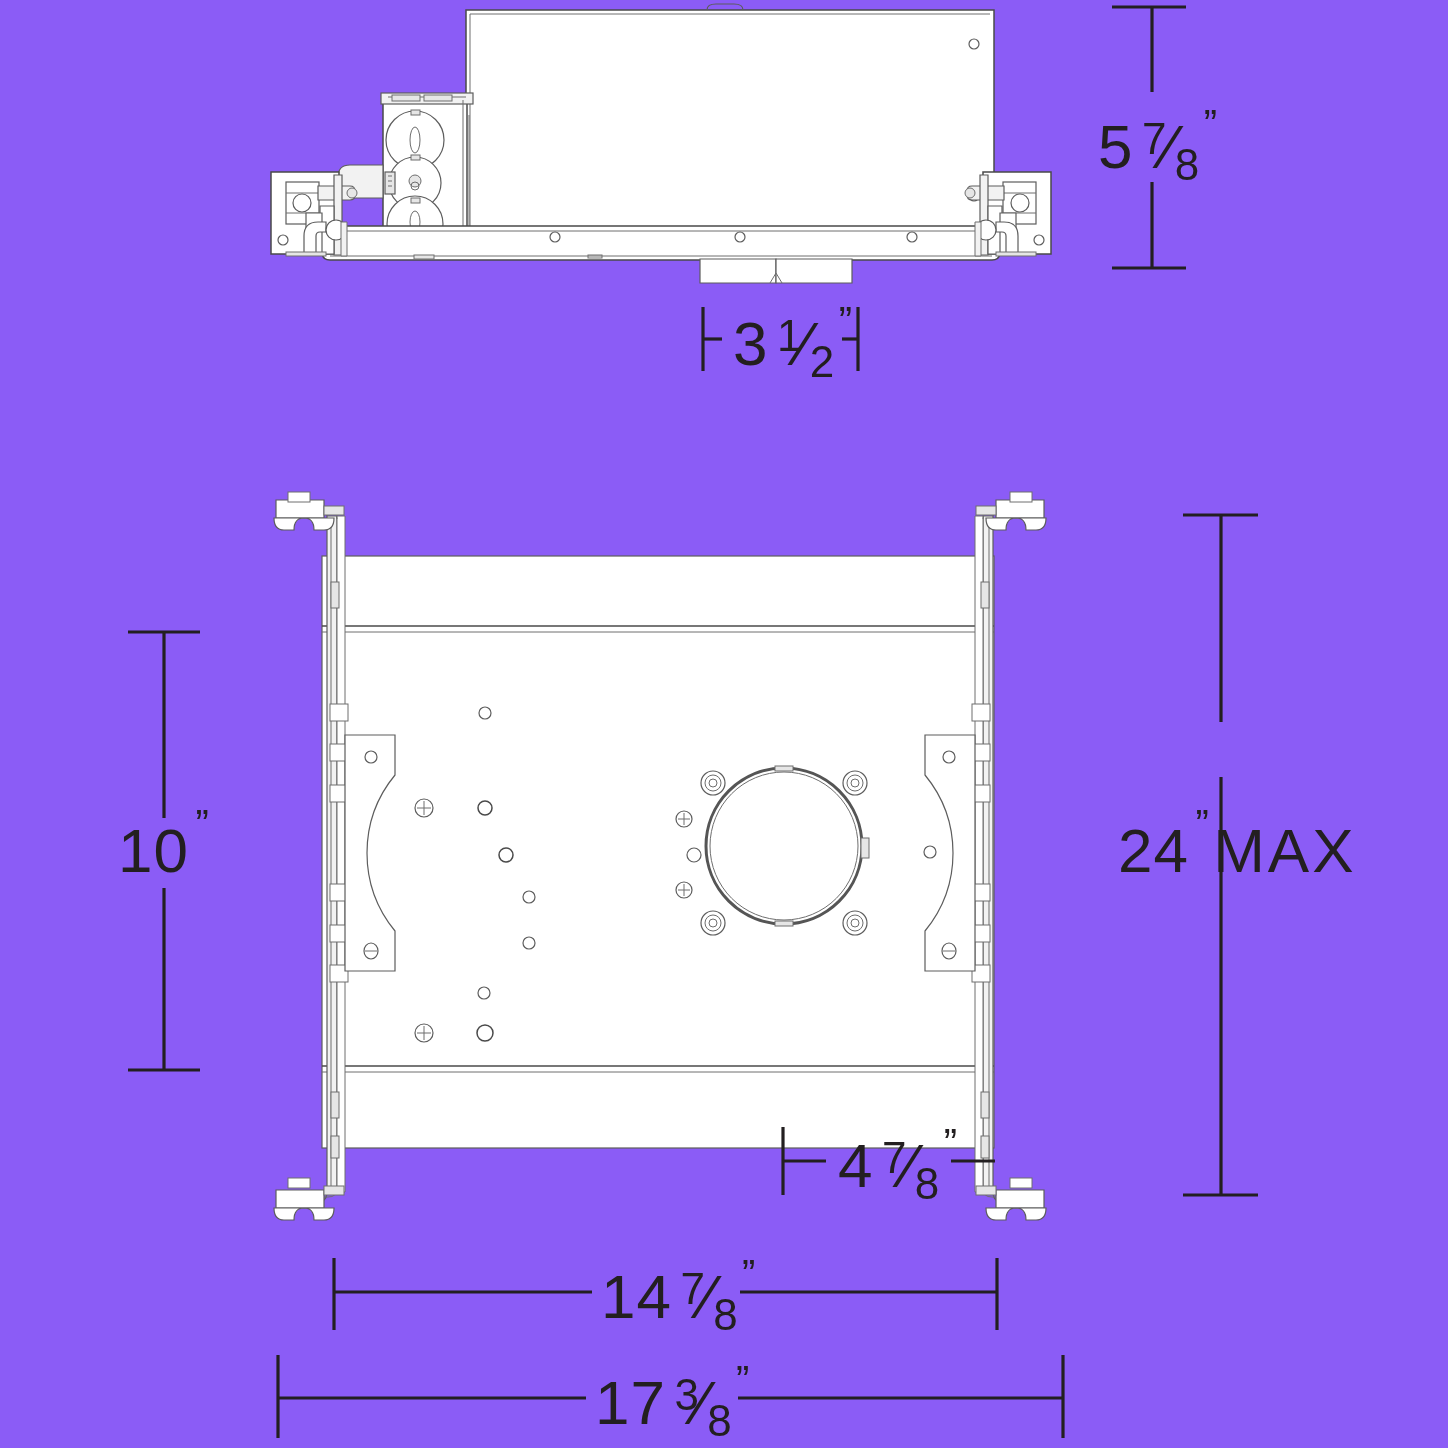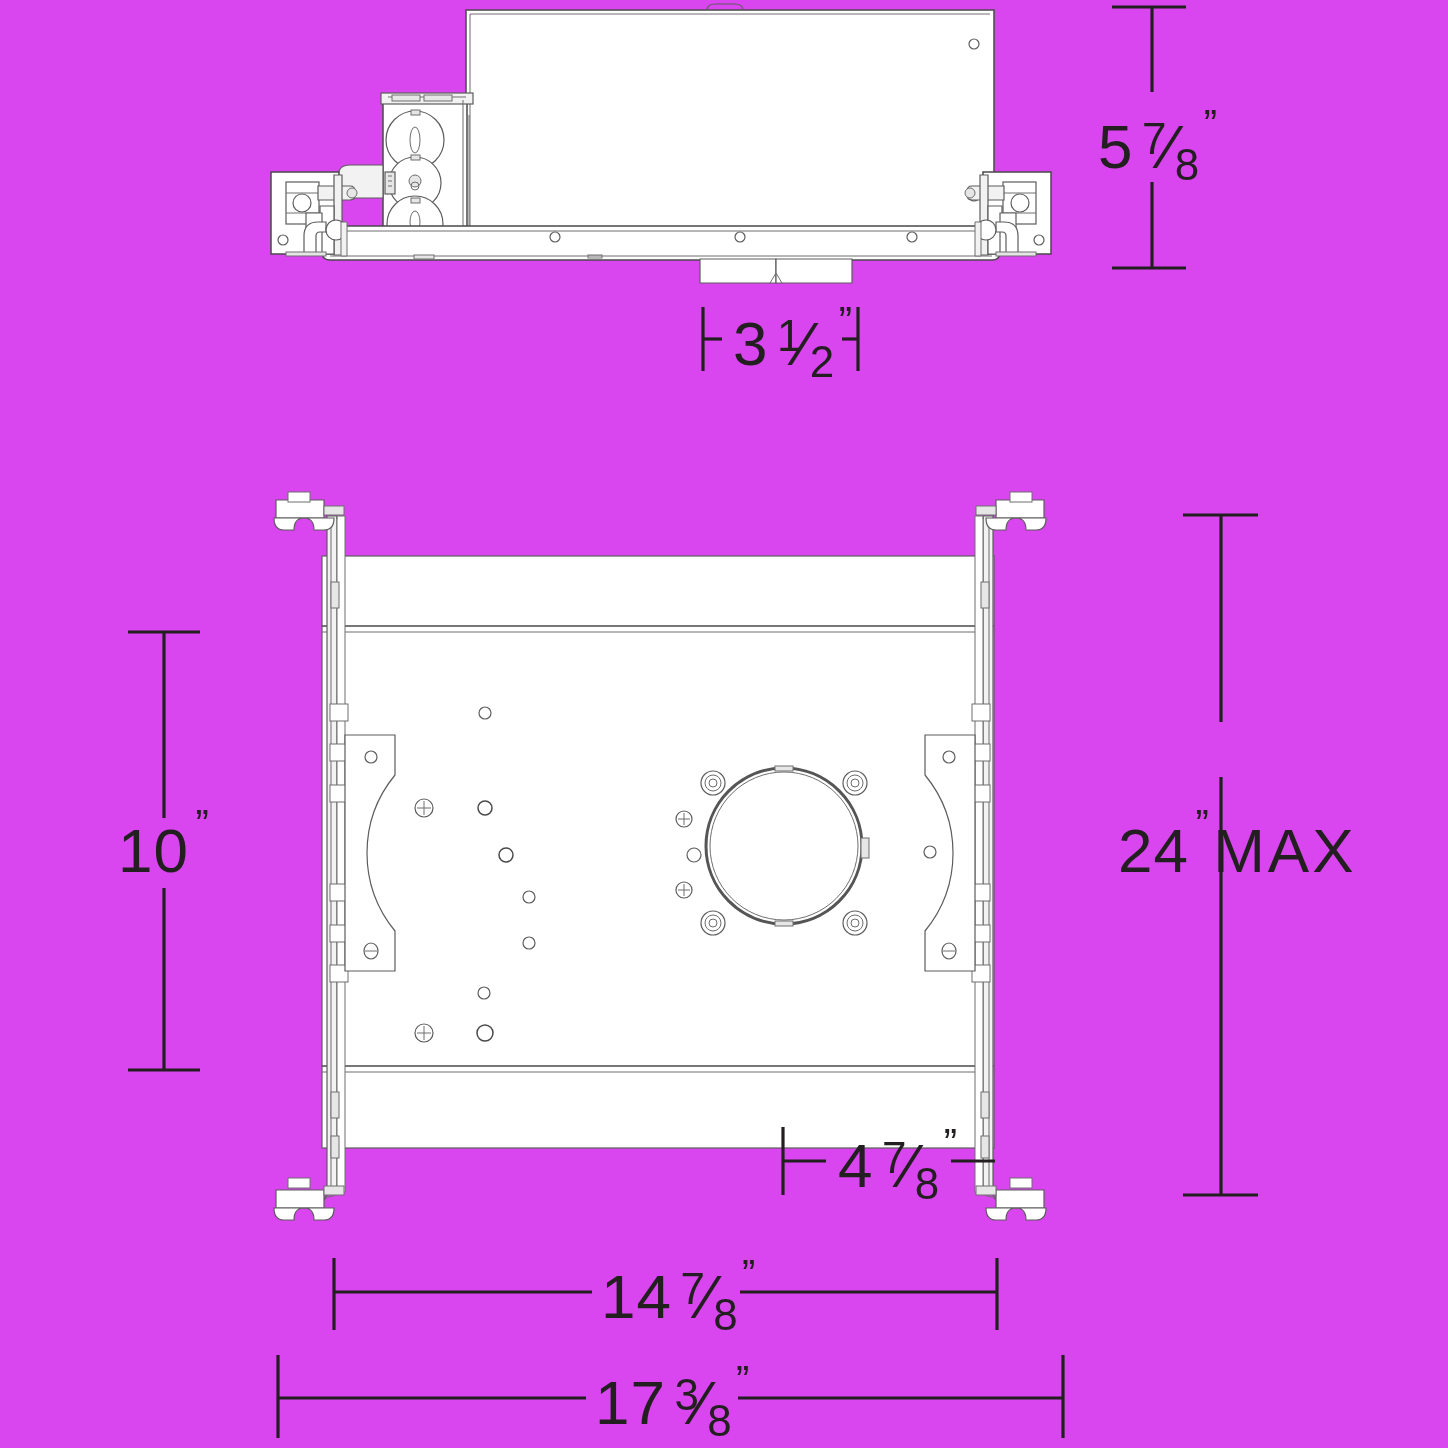--- a/index.html
+++ b/index.html
@@ -1,21 +1,21 @@
 <!DOCTYPE html>
 <html><head>
 <meta charset="utf-8">
 <style>
   html,body{margin:0;padding:0;background:#ffffff;}
   body{
     width:1448px;height:1448px;overflow:hidden;
     font-family:"Liberation Sans", sans-serif;
     color:#231f20;
   }
-  #sheet{position:relative;width:1448px;height:1448px;background:#d946ef;}
+  #sheet{position:relative;width:1448px;height:1448px;background:#8b5cf6;}
   svg{display:block;}
   .dimtext{
     font-family:"Liberation Sans", sans-serif;
     fill:#231f20;
     font-weight:300;
   }
   .dimnum{font-size:62px;letter-spacing:1px;}
   .dimfrac-n{font-size:44px;}
   .dimfrac-d{font-size:44px;}
   .dimquote{font-size:40px;}

